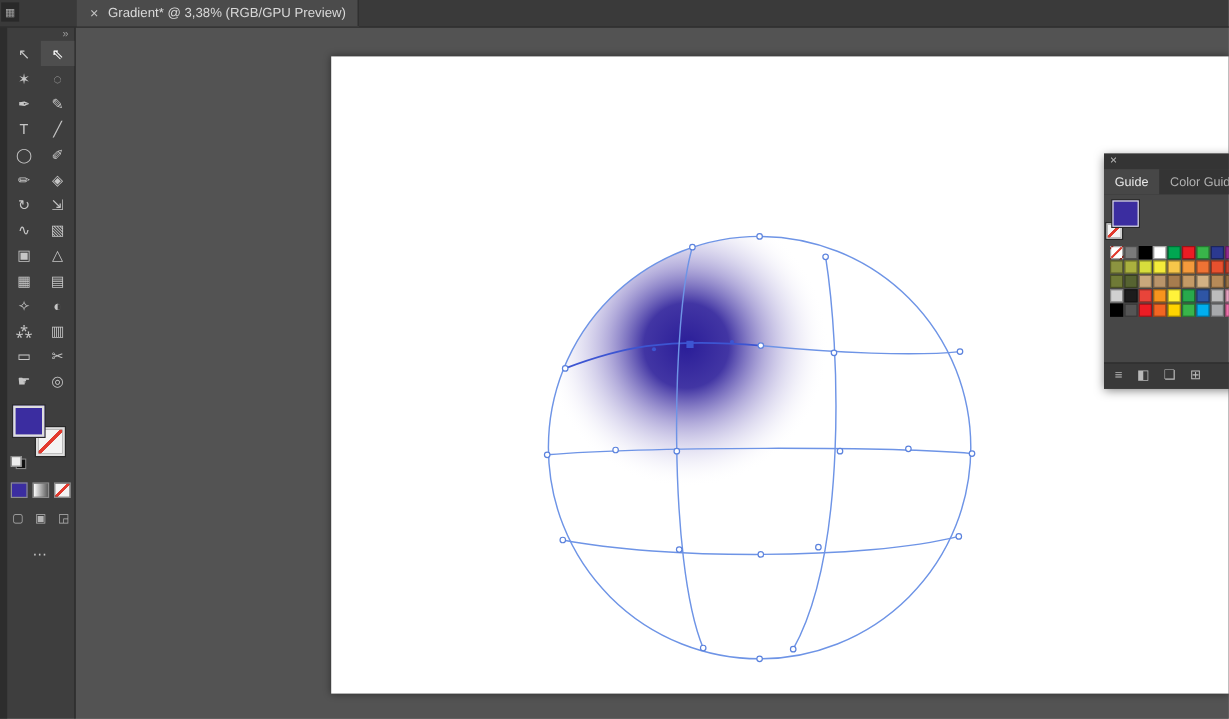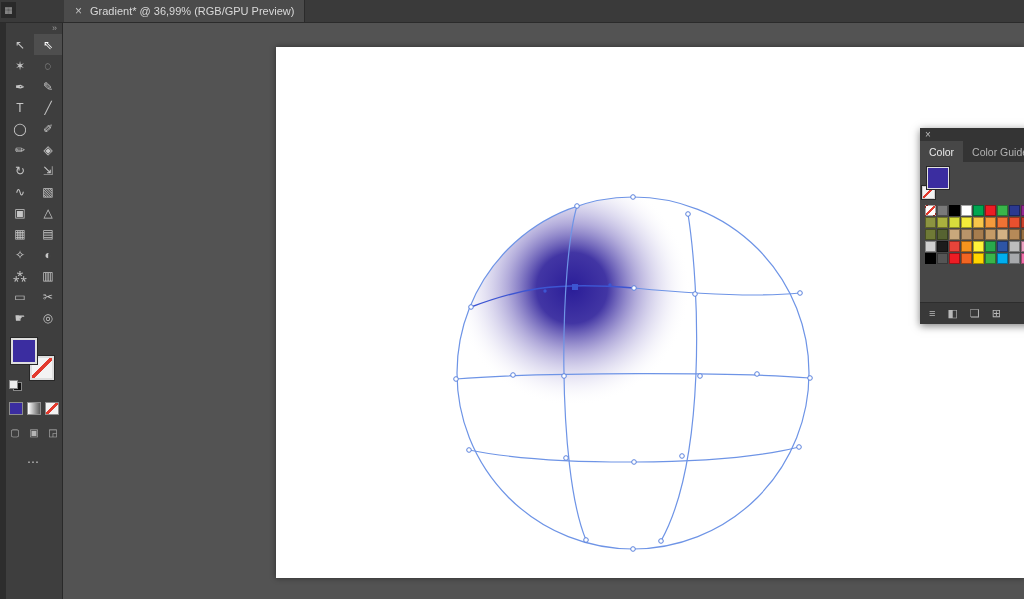--- a/index.html
+++ b/index.html
@@ -62,21 +62,21 @@
   .cp-footer{position:absolute;left:0;bottom:0;width:100%;height:22px;background:#393939;border-top:1px solid #2d2d2d;display:flex;align-items:center;gap:12px;padding:0 9px;box-sizing:border-box}
   .cp-ficon{color:#b9b9b9;font-size:11px;line-height:1}
 </style>
 </head>
 <body>
 
 <div id="topbar">
   <div id="window-icon">▦</div>
   <div id="doc-tab">
     <span class="tab-close">×</span>
-    <span class="tab-title">Gradient* @ 36,99% (RGB/GPU Preview)</span>
+    <span class="tab-title">Gradient* @ 3,38% (RGB/GPU Preview)</span>
   </div>
 </div>
 
 <div id="toolbar">
   <div id="toolbar-strip"></div>
   <div id="toolbar-panel">
     <div class="collapse">»</div>
     <div id="tool-grid">
         <span class="tool">↖</span>
         <span class="tool active">⇖</span>
@@ -186,21 +186,21 @@
     <circle class="anchor" cx="757" cy="374" r="2.3"></circle>
     <circle class="anchor" cx="634" cy="462" r="2.3"></circle>
   </g>
 </svg>
 
 <div id="color-panel">
   <div class="cp-header">
     <span class="cp-close">×</span>
   </div>
   <div class="cp-tabs">
-    <span class="cp-tab active">Color</span>
+    <span class="cp-tab active">Guide</span>
     <span class="cp-tab">Color Guide</span>
   </div>
   <div class="cp-body">
     <div class="cp-stroke"></div>
     <div class="cp-fill"></div>
     <div class="swatch-grid">
         <div class="swatch none"></div>
         <div class="swatch" style="background: rgb(122, 122, 122);"></div>
         <div class="swatch" style="background: rgb(0, 0, 0);"></div>
         <div class="swatch" style="background: rgb(255, 255, 255);"></div>

